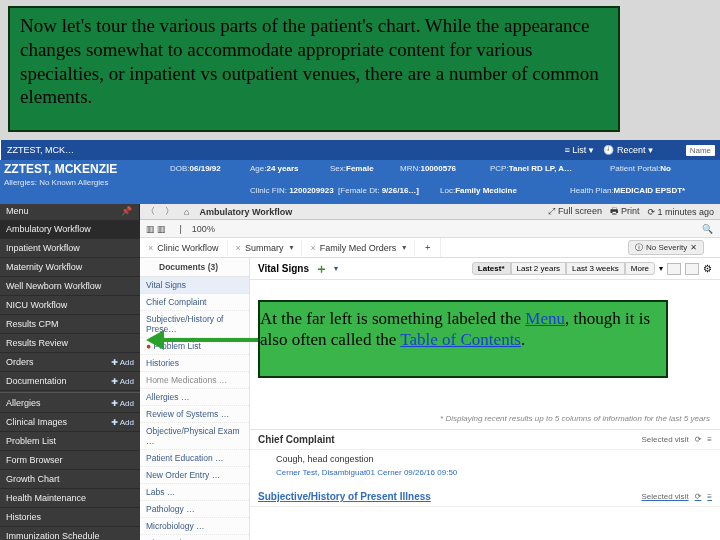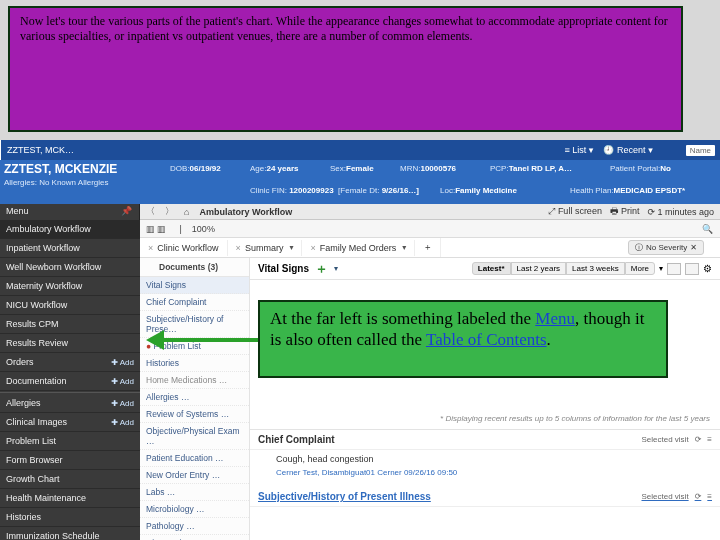--- a/index.html
+++ b/index.html
@@ -1,23 +1,23 @@
 <!DOCTYPE html>
 <html><head>
 <meta charset="utf-8">
 <style>
   * { box-sizing: border-box; margin: 0; padding: 0; }
   html, body { width: 720px; height: 540px; overflow: hidden; font-family: Arial, sans-serif; background: #d8d8d8; }
   .stage { position: relative; width: 720px; height: 540px; background: #d8d8d8; }
 
   
   .callout-top {
-    position: absolute; left: 8px; top: 6px; width: 675px; height: 126px;
-    background: #a21caf; border: 2px solid #0b330f; padding: 6px 10px;
-    font-family: "Comic Sans MS", "Comic Sans", cursive; font-size: 12px; line-height: 1.25;
+    position: absolute; left: 8px; top: 6px; width: 612px; height: 126px;
+    background: #15803d; border: 2px solid #0b330f; padding: 6px 10px;
+    font-family: "Comic Sans MS", "Comic Sans", cursive; font-size: 19px; line-height: 1.25;
     color: #000;
   }
 
   
   .shot {
     position: absolute; left: 0; top: 140px; width: 720px; height: 400px;
     background: #fff; filter: blur(0.2px);
   }
 
   
@@ -140,21 +140,21 @@
     padding: 4px 8px; font-size: 10px; font-weight: bold; color: #333;
     border-bottom: 1px solid #eee;
   }
   .section-head .meta { font-weight: normal; font-size: 8px; color: #666; display:flex; gap:6px; align-items:center; }
   .section-body { padding: 4px 8px 10px; font-size: 9px; color: #333; margin-left: 18px; }
   .section-body .sub { color: #2f6bbf; font-size: 8px; margin-top: 4px; }
 
   
   .callout-mid {
     position: absolute; left: 258px; top: 300px; width: 410px; height: 78px;
-    background: #39b54a; border: 2px solid #0b330f; padding: 6px 10px;
+    background: #39b54a; border: 2px solid #0b330f; padding: 6px 0;
     font-family: "Comic Sans MS", "Comic Sans", cursive; font-size: 17px; line-height: 1.25;
     color: #000;
   }
   .callout-mid u { color: #1a3fd4; text-decoration: underline; }
 
   
   .arrow {
     position: absolute; left: 146px; top: 330px; width: 112px; height: 20px;
   }
   .arrow .shaft { position:absolute; left:16px; top:8px; width:96px; height:4px; background:#2aa12a; }
@@ -223,24 +223,24 @@
     </div>
 
     <div class="leftmenu" id="leftmenu">
         <div class="item active">
           <span>Ambulatory Workflow</span>
         </div>
         <div class="item">
           <span>Inpatient Workflow</span>
         </div>
         <div class="item">
+          <span>Maternity Workflow</span>
+        </div>
+        <div class="item">
           <span>Well Newborn Workflow</span>
-        </div>
-        <div class="item">
-          <span>Maternity Workflow</span>
         </div>
         <div class="item">
           <span>NICU Workflow</span>
         </div>
         <div class="item">
           <span>Results CPM</span>
         </div>
         <div class="item">
           <span>Results Review</span>
         </div>
@@ -310,22 +310,22 @@
           <div class="sec">Subjective/History of Prese…</div>
           <div class="sec red">Problem List</div>
           <div class="sec">Histories</div>
           <div class="sec muted">Home Medications …</div>
           <div class="sec">Allergies …</div>
           <div class="sec">Review of Systems …</div>
           <div class="sec">Objective/Physical Exam …</div>
           <div class="sec">Patient Education …</div>
           <div class="sec">New Order Entry …</div>
           <div class="sec">Labs …</div>
+          <div class="sec">Pathology …</div>
           <div class="sec">Microbiology …</div>
-          <div class="sec">Pathology …</div>
           <div class="sec">Diagnostics …</div>
         </div>
     </div>
 
     <div class="vitals">
       <div class="titlebar">
         <b>Vital Signs</b>
         <span class="plus">＋</span>
         <span style="color:#357; font-size:8px">▾</span>
         <div class="right">

